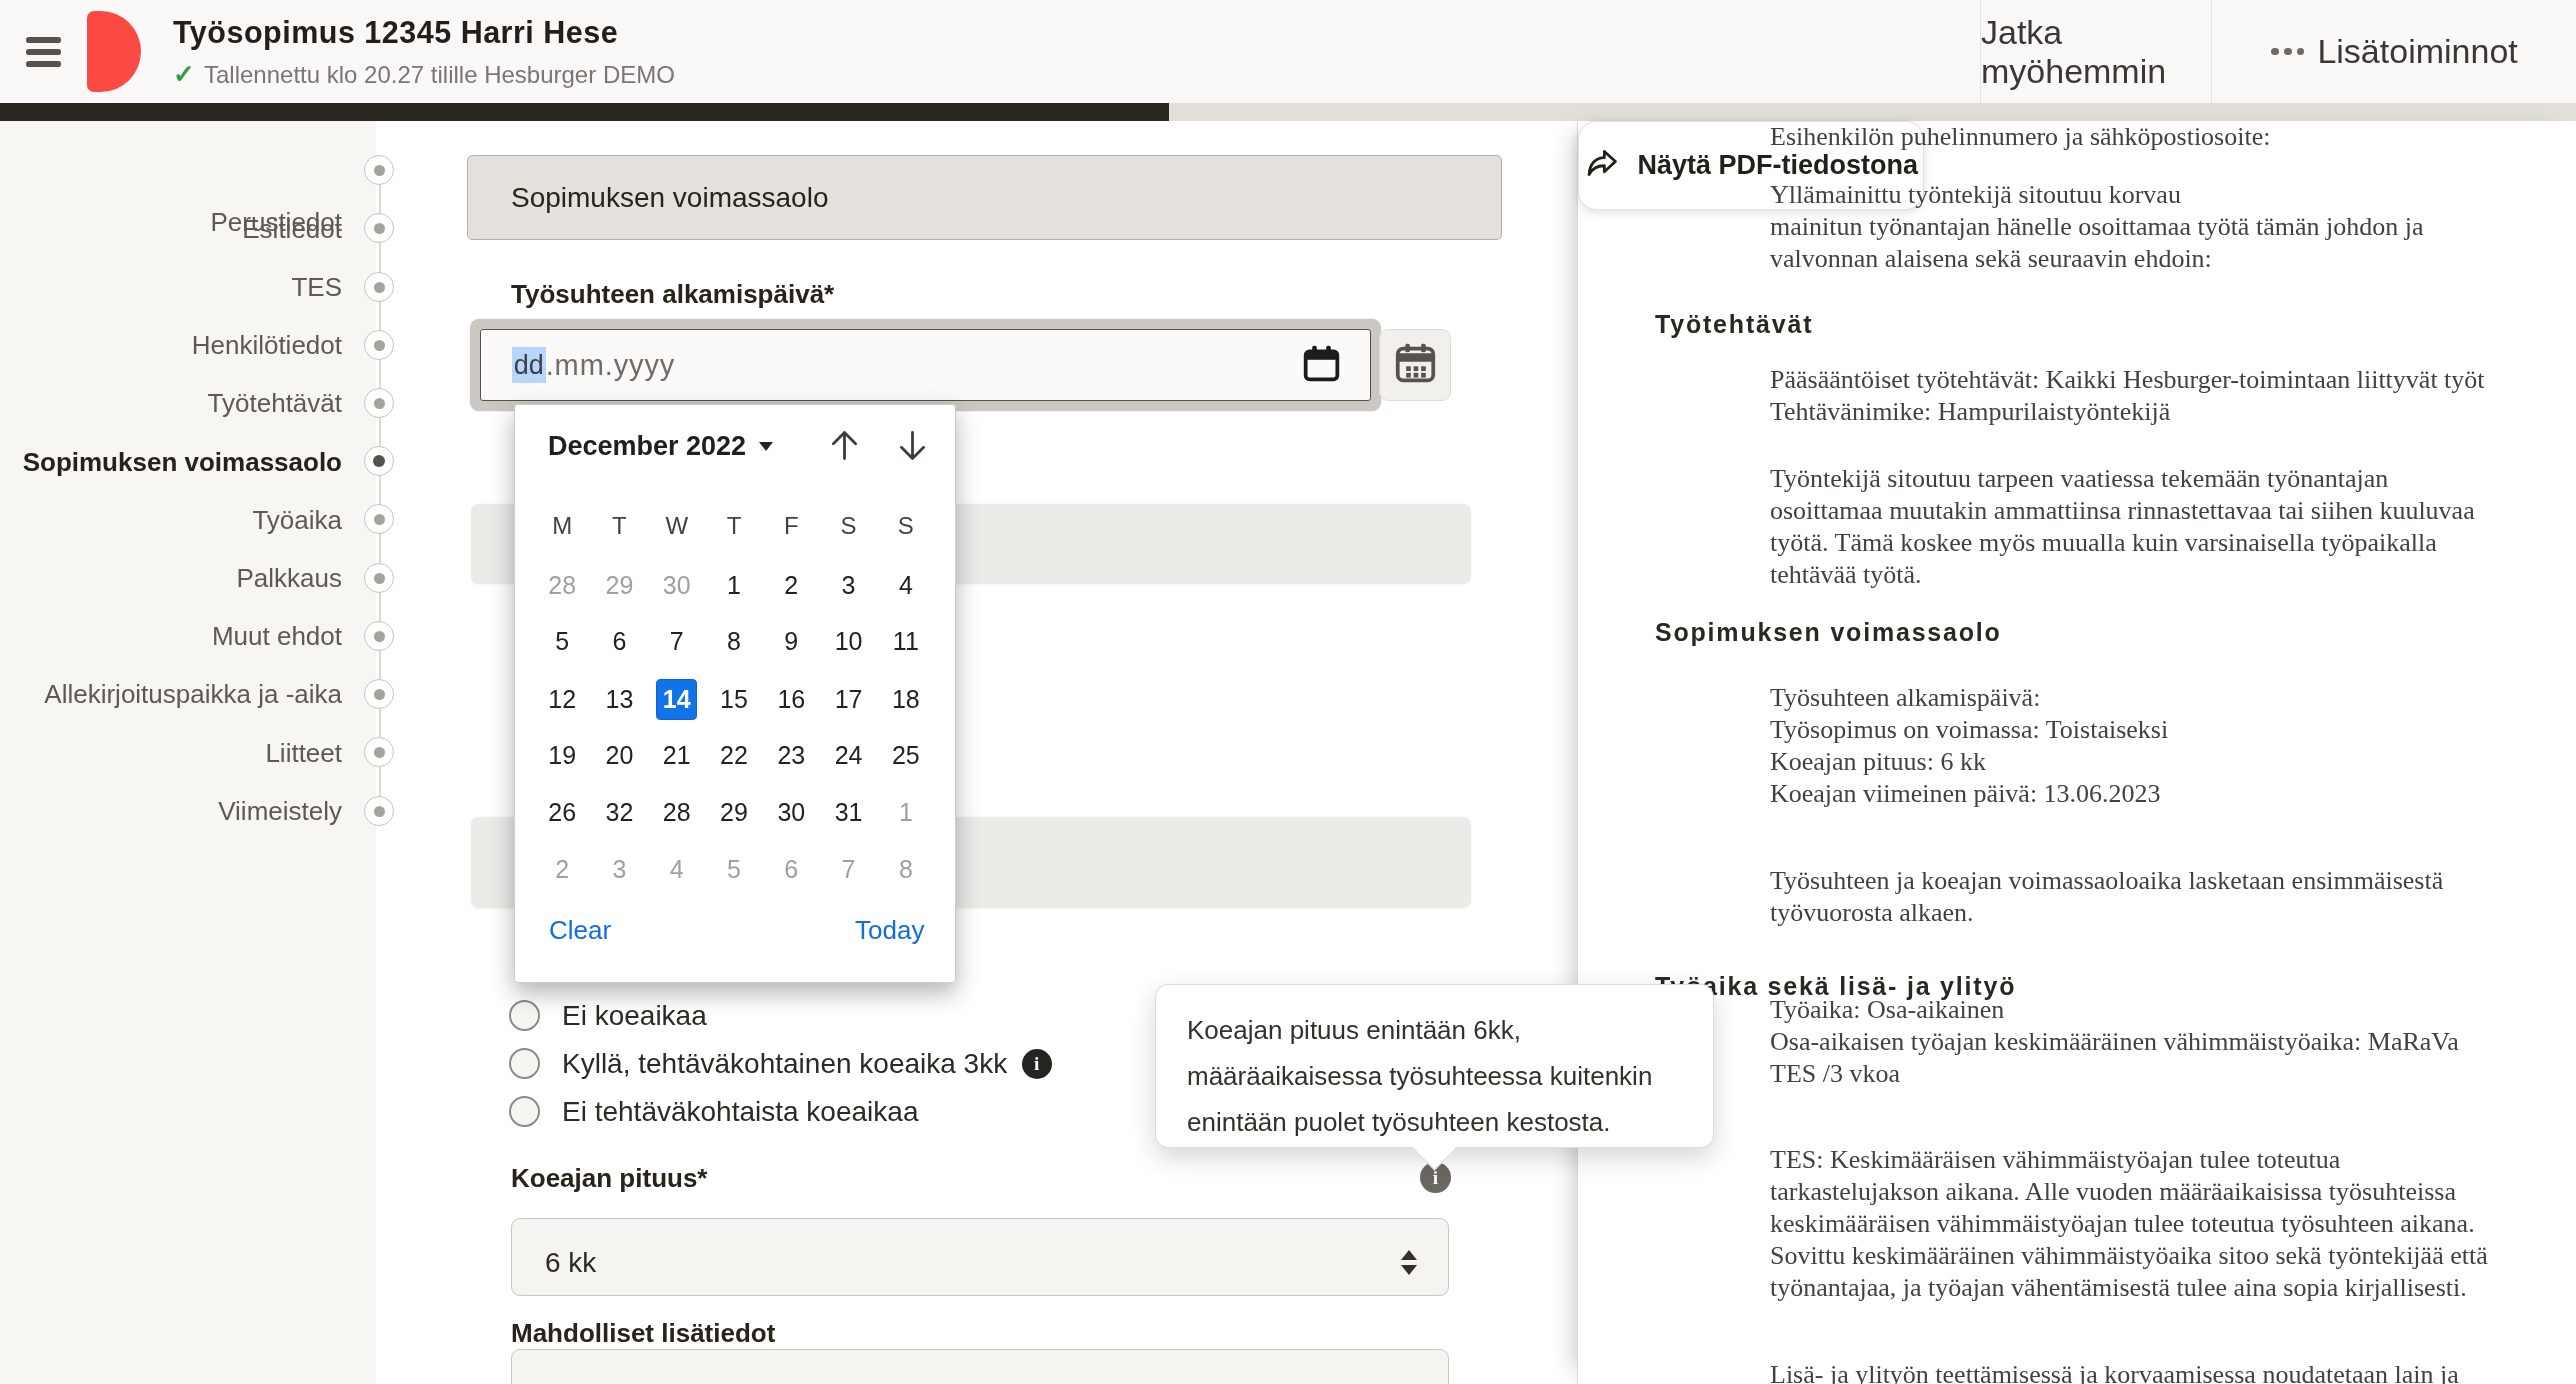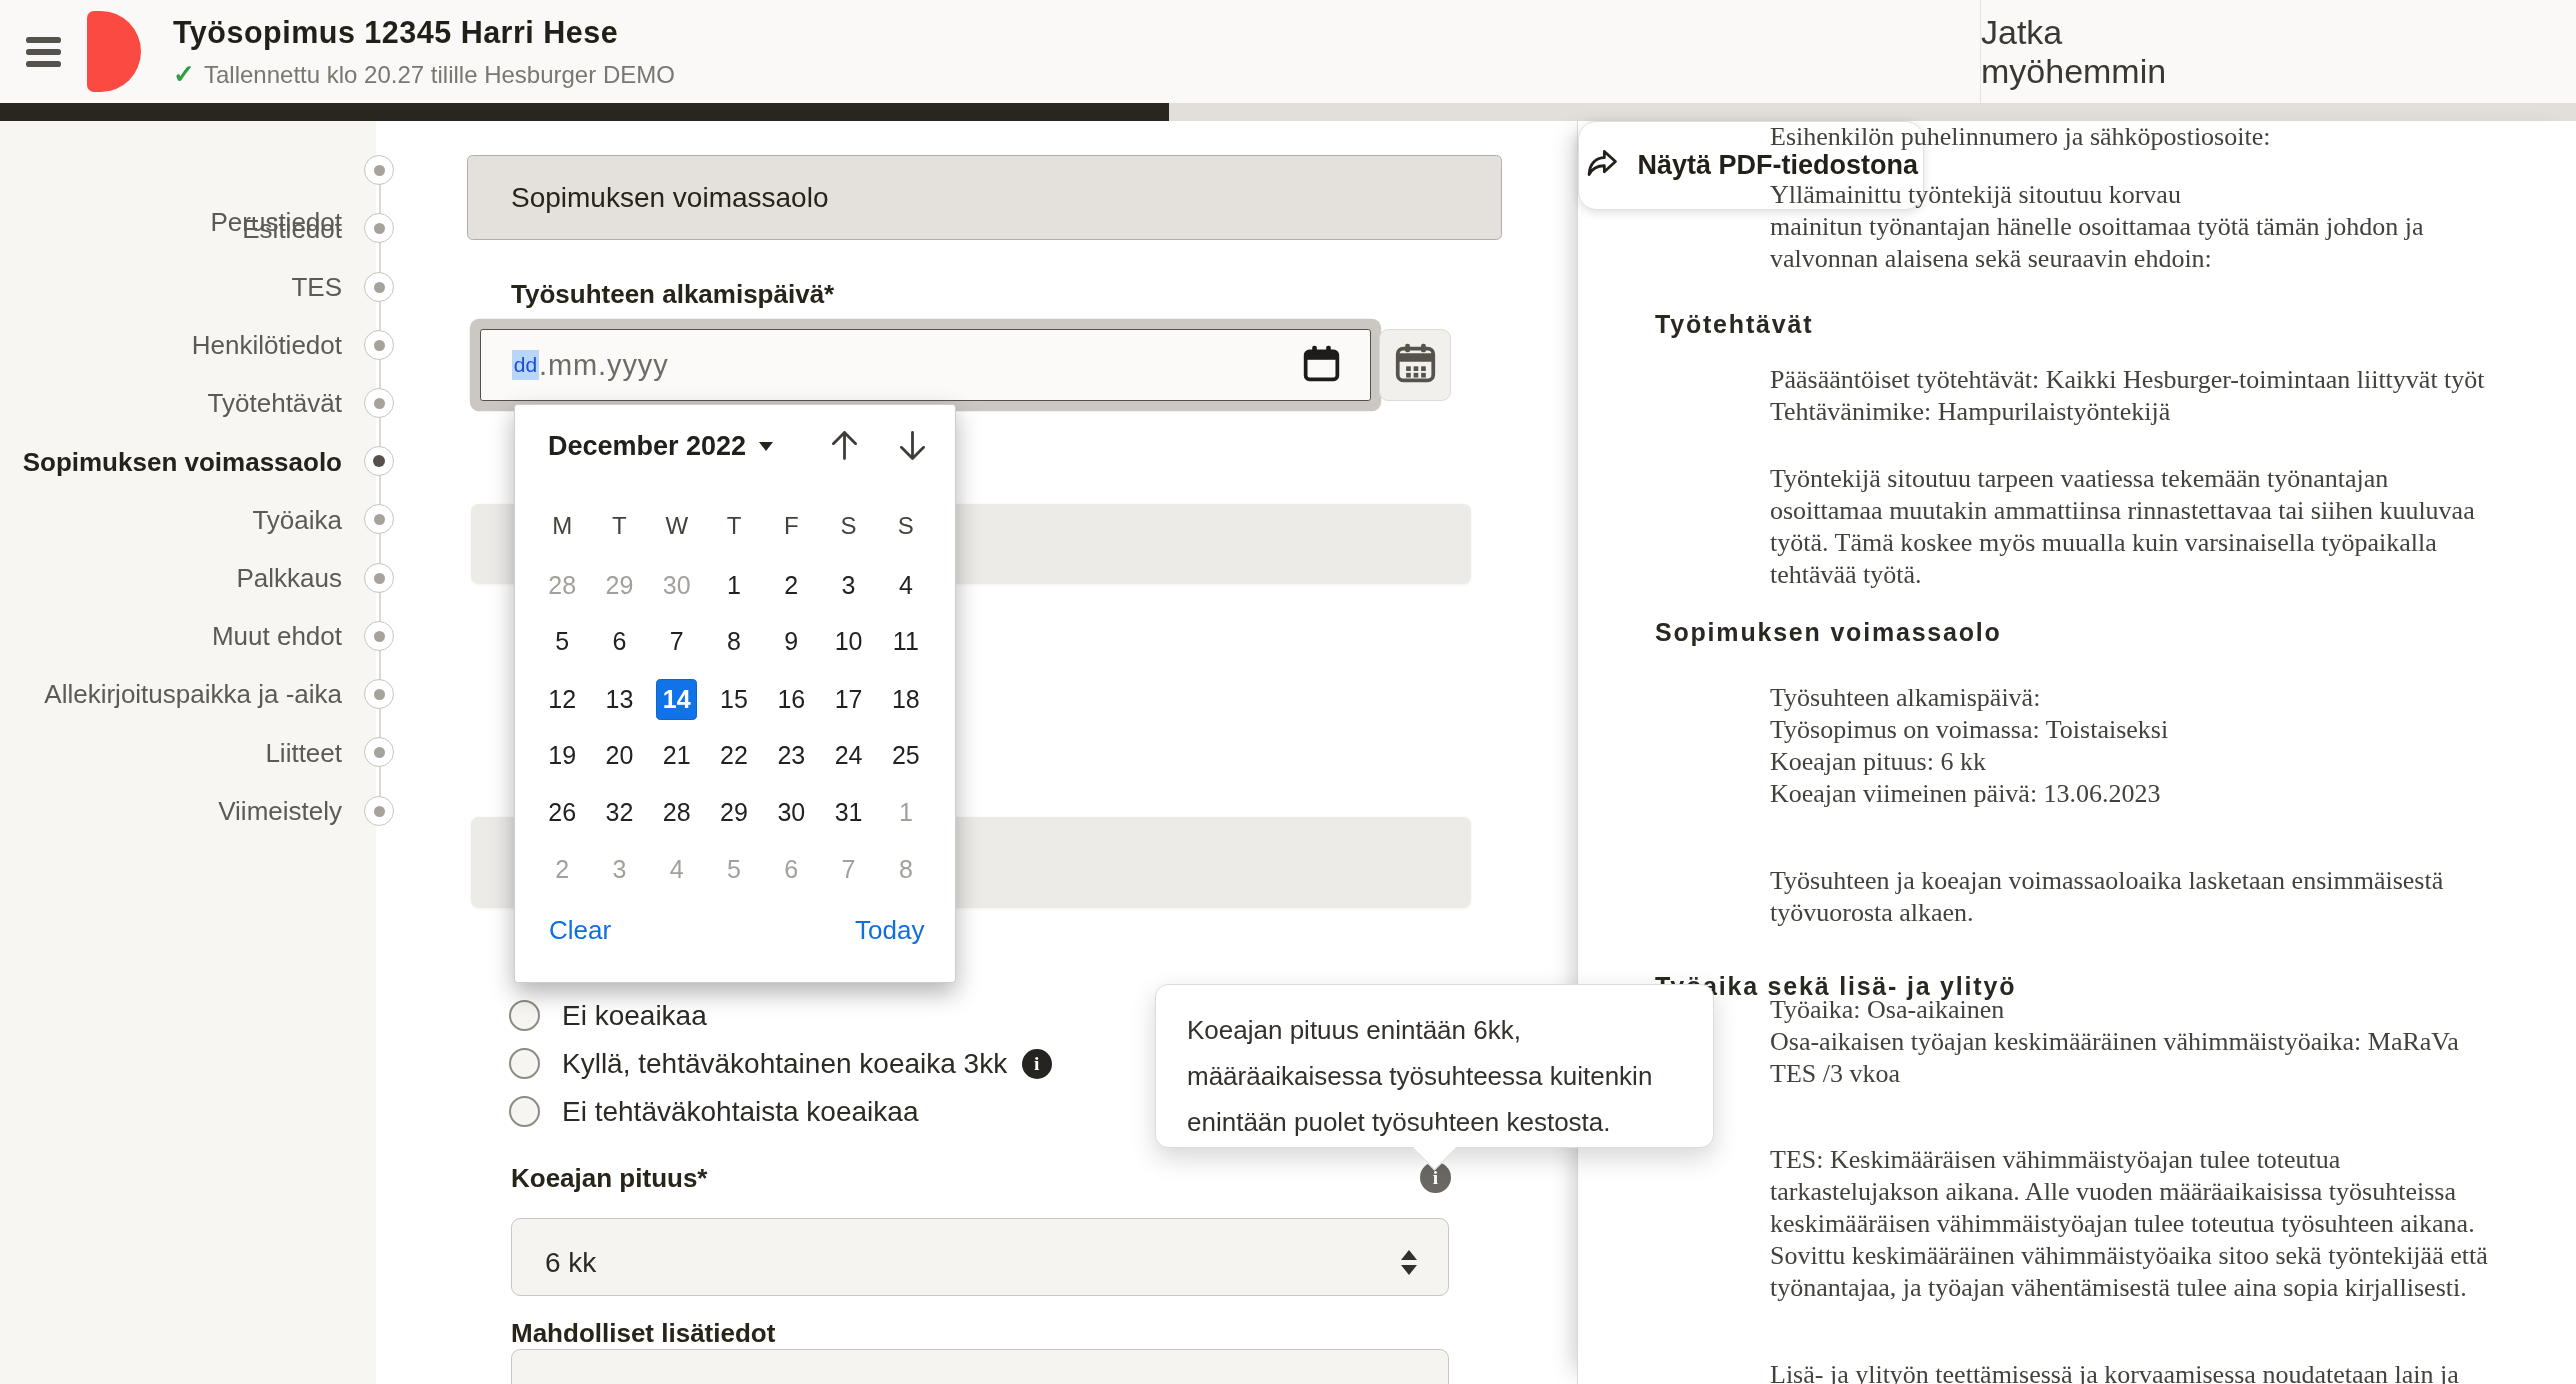--- a/index.html
+++ b/index.html
@@ -39,21 +39,21 @@
 
   
   .section-box{left:467px;top:155px;width:1035px;height:85px;background:#e4e1dd;border:1.8px solid #b3aea8;
                border-radius:5.5px;display:flex;align-items:center;padding-left:43px;box-sizing:border-box;
                font-size:28px;color:#282419;}
   .form-label{font-size:26px;font-weight:bold;color:#282419;}
   .lbl-start{left:511px;top:279px;}
   .date-input{left:480px;top:329px;width:891px;height:72px;background:#fbfaf9;border:1.8px solid #55504a;
               border-radius:2.8px;box-shadow:0 0 0 10.2px #cbc7c3;display:flex;align-items:center;
               padding:0 28px 0 31px;box-sizing:border-box;cursor:text;}
-  .seg-sel{background:#b7d6fa;color:#1d4ed8;font-size:21px;padding:2.8px 1.8px;}
+  .seg-sel{background:#b7d6fa;color:#404040;font-size:27px;padding:2.8px 1.8px;}
   .seg-rest{color:#6f6c66;font-size:29px;letter-spacing:0.9px;}
   .date-input .native-ico{margin-left:auto;}
   .cal-btn{left:1379px;top:329px;width:72px;height:72px;background:#f2f0ed;border:1.8px solid #dedad6;
            border-radius:9.2px;display:flex;align-items:center;justify-content:center;cursor:pointer;
            box-sizing:border-box;}
   .gray-field{left:471px;width:1000px;background:#edebe8;border-radius:7.4px;box-shadow:0 0.9px 2.8px rgba(0,0,0,.05);}
   .gf1{top:504px;height:80px;}
   .gf2{top:817px;height:91px;}
 
   
@@ -127,20 +127,28 @@
         <span></span>
       </div>
     <div class="abs logo"></div>
     <div class="abs hdr-title">Työsopimus 12345 Harri Hese</div>
     <div class="abs hdr-saved">
       <span class="check">✓</span>
       <span>Tallennettu klo 20.27 tilille Hesburger DEMO</span>
     </div>
     <div class="abs hdr-btn btn-continue">
       <span>Jatka myöhemmin</span>
+    </div>
+    <div class="abs hdr-btn btn-more">
+      <span class="dots-ico">
+          <i></i>
+          <i></i>
+          <i></i>
+        </span>
+      <span>Lisätoiminnot</span>
     </div>
   </div>
 
   <div class="abs progress-track">
     <div class="abs progress-fill" id="progress-fill" style="width: 1169px;"></div>
   </div>
 
   <div class="abs sidebar-bg"></div>
   <div class="abs nav-line" id="nav-line" style="top: 171px; height: 640px;"></div>
   <div id="sidebar-items">

